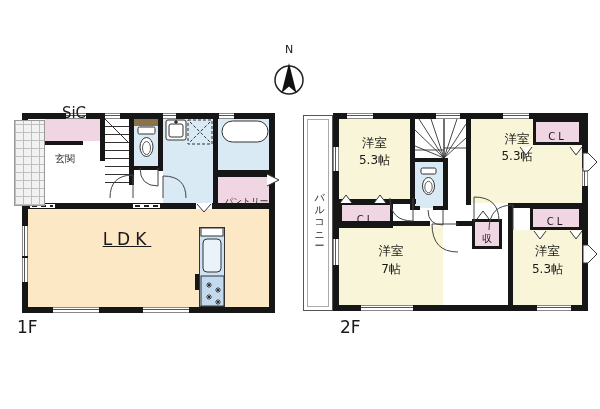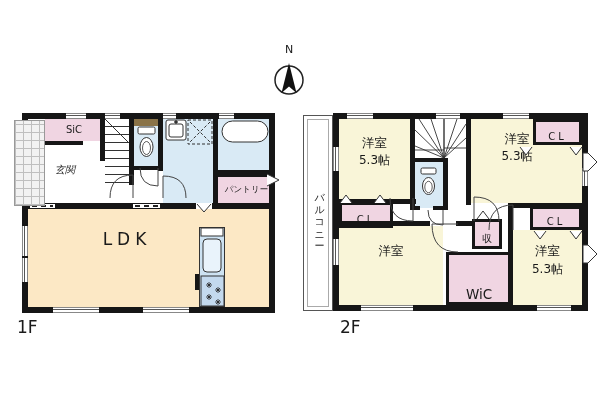--- a/index.html
+++ b/index.html
@@ -68,24 +68,24 @@
   <div class="win" style="left:105px;top:113px;width:15px;height:6px;"></div>
   <div class="win" style="left:163px;top:113px;width:13px;height:6px;"></div>
   <div class="win" style="left:219px;top:113px;width:15px;height:6px;"></div>
   <div class="win" style="left:53px;top:307px;width:46px;height:6px;"></div>
   <div class="win" style="left:143px;top:307px;width:46px;height:6px;"></div>
   <div class="winv" style="left:22px;top:226px;width:6px;height:30px;"></div>
   <div class="winv" style="left:22px;top:258px;width:6px;height:24px;"></div>
 
   <div class="abs" style="left:199px;top:227px;width:26px;height:80px;background:var(--kitchen-blue);border:1px solid #333;box-sizing:border-box;"></div>
 
-  <div class="lbl" style="left:45px;top:119px;width:58px;line-height:22px;font-size:10px;">SiC</div>
-  <div class="lbl" style="left:48px;top:163px;width:34px;font-size:10px;font-style:italic;">玄関</div>
-  <div class="lbl" style="left:218px;top:184px;width:57px;font-size:8.5px;">パントリー</div>
-  <div class="lbl" style="left:47px;top:229px;width:160px;font-size:17px;letter-spacing:5px;">LDK</div>
+  <div class="lbl" style="left:45px;top:102px;width:58px;line-height:22px;font-size:15px;">SiC</div>
+  <div class="lbl" style="left:48px;top:152px;width:34px;font-size:10px;">玄関</div>
+  <div class="lbl" style="left:218px;top:196px;width:57px;font-size:8.5px;text-decoration:underline;">パントリー</div>
+  <div class="lbl" style="left:47px;top:229px;width:160px;font-size:17px;letter-spacing:5px;text-decoration:underline;">LDK</div>
   <div class="lbl" style="left:17px;top:317px;width:30px;font-size:17px;text-align:left;">1F</div>
 
   <div class="abs" style="left:303px;top:115px;width:30px;height:196px;border:1px solid #555;box-sizing:border-box;background:#fff;">
     <div class="abs" style="left:3px;top:3px;right:3px;bottom:3px;border:1px solid #aaa;"></div>
   </div>
   <div class="lbl vtext" style="left:312px;top:158px;height:112px;font-size:10px;">バルコニー</div>
 
   <div class="r" style="left:339px;top:119px;width:243px;height:186px;background:#fff;"></div>
   <div class="r" style="left:339px;top:119px;width:71px;height:80px;background:var(--room-yellow);"></div>
   <div class="r" style="left:471px;top:119px;width:111px;height:84px;background:var(--room-yellow);"></div>
@@ -97,23 +97,20 @@
     <span class="lbl" style="position:static;font-size:10px;letter-spacing:3px;">CL</span>
   </div>
   <div class="closet" style="left:339px;top:202px;width:54px;height:26px;">
     <span class="lbl" style="position:static;font-size:10px;letter-spacing:3px;">CL</span>
   </div>
   <div class="closet" style="left:530px;top:206px;width:52px;height:24px;">
     <span class="lbl" style="position:static;font-size:10px;letter-spacing:3px;">CL</span>
   </div>
   <div class="closet" style="left:472px;top:219px;width:30px;height:30px;">
     <span class="lbl" style="position:static;font-size:10px;">収</span>
-  </div>
-  <div class="closet" style="left:446px;top:252px;width:66px;height:53px;">
-    <span class="lbl" style="position:static;font-size:13.5px;">WiC</span>
   </div>
 
   <div class="abs" style="left:415px;top:119px;width:51px;height:42px;background:#fff;"></div>
 
   <div class="w" style="left:333px;top:113px;width:255px;height:6px;"></div>
   <div class="w" style="left:333px;top:305px;width:255px;height:6px;"></div>
   <div class="w" style="left:333px;top:113px;width:6px;height:198px;"></div>
   <div class="w" style="left:582px;top:113px;width:6px;height:198px;"></div>
   <div class="w" style="left:410px;top:113px;width:5px;height:95px;"></div>
   <div class="w" style="left:466px;top:113px;width:5px;height:92px;"></div>
@@ -134,20 +131,21 @@
   <div class="winv" style="left:333px;top:239px;width:6px;height:26px;"></div>
   <div class="win" style="left:361px;top:305px;width:52px;height:6px;"></div>
   <div class="win" style="left:537px;top:305px;width:34px;height:6px;"></div>
   <div class="winv" style="left:582px;top:168px;width:6px;height:18px;"></div>
 
   <div class="lbl" style="left:339px;top:135px;width:71px;font-size:12.5px;">洋室</div>
   <div class="lbl" style="left:339px;top:152px;width:71px;font-size:12px;">5.3帖</div>
   <div class="lbl" style="left:478px;top:131px;width:78px;font-size:12.5px;">洋室</div>
   <div class="lbl" style="left:478px;top:148px;width:78px;font-size:12px;">5.3帖</div>
   <div class="lbl" style="left:339px;top:243px;width:104px;font-size:12.5px;">洋室</div>
+  <div class="lbl" style="left:339px;top:261px;width:104px;font-size:12px;">7帖</div>
   <div class="lbl" style="left:510px;top:243px;width:75px;font-size:12.5px;">洋室</div>
   <div class="lbl" style="left:510px;top:261px;width:75px;font-size:12px;">5.3帖</div>
   <div class="lbl" style="left:340px;top:317px;width:30px;font-size:17px;text-align:left;">2F</div>
 
   <svg width="600" height="409" viewBox="0 0 600 409">
 
     <g>
       <circle cx="289" cy="80" r="14" fill="#fff" stroke="#222" stroke-width="1.5"></circle>
       <path d="M289,63 L296.5,93 L289,86.5 L281.5,93 Z" fill="#111"></path>
     </g>

